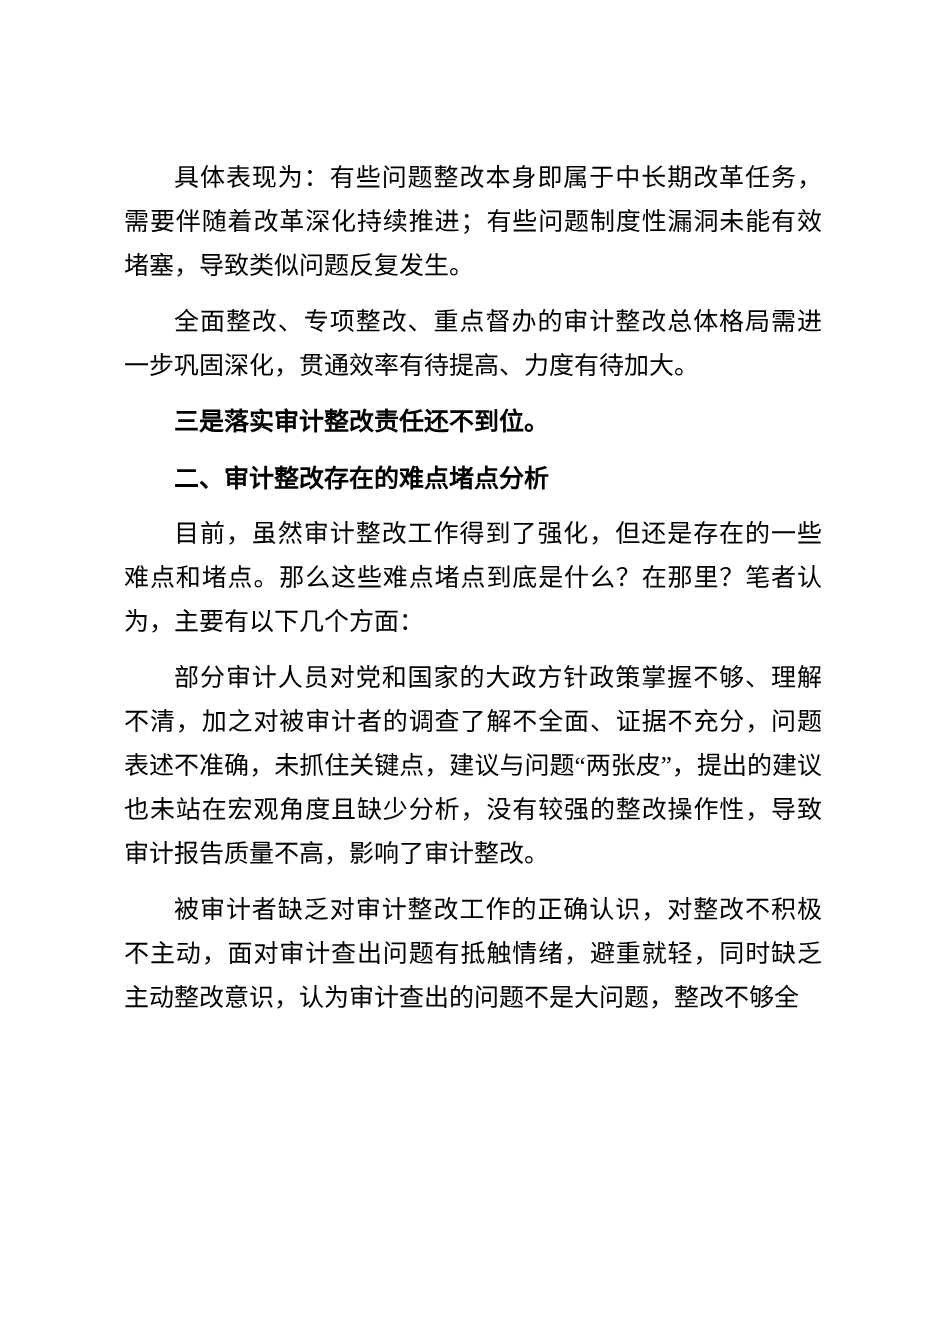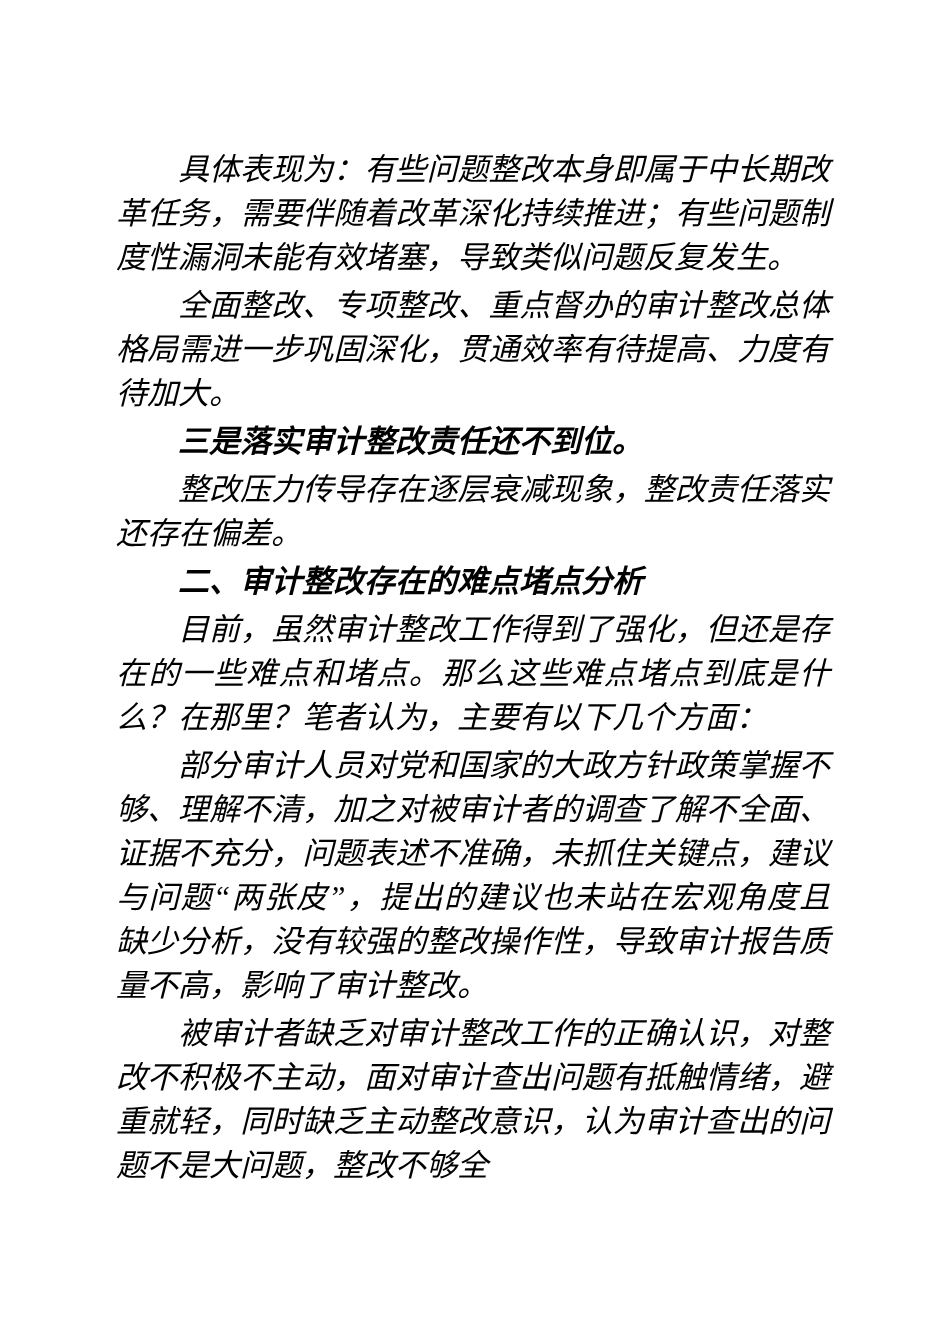--- a/index.html
+++ b/index.html
@@ -11,47 +11,45 @@
     position: relative;
     width: 950px;
     height: 1344px;
     margin: 0 auto;
     background: #ffffff;
     box-sizing: border-box;
     padding: 144px 116px 0 112px;
     overflow: hidden;
   }
   .para {
-    margin: 4px;
+    margin: 12px;
     padding: 0;
-    font-size: 31px;
+    font-size: 25px;
     line-height: 44px;
     letter-spacing: 0px;
     color: #000000;
     text-indent: 2em;
     text-align: justify;
     font-family: "Liberation Serif", "DejaVu Serif", serif;
     font-weight: normal;
-    font-style: italic;
   }
   .para.emphasis {
     font-weight: bold;
   }
   .para.heading {
     font-weight: bold;
     font-family: "Liberation Sans", "DejaVu Sans", sans-serif;
   }
 </style>
 </head>
 <body>
 
 <div class="page">
   <div>
       <p class="para body">具体表现为：有些问题整改本身即属于中长期改革任务，需要伴随着改革深化持续推进；有些问题制度性漏洞未能有效堵塞，导致类似问题反复发生。</p>
       <p class="para body">全面整改、专项整改、重点督办的审计整改总体格局需进一步巩固深化，贯通效率有待提高、力度有待加大。</p>
       <p class="para emphasis">三是落实审计整改责任还不到位。</p>
-      <p class="para body">整改压力传导存在逐层衰减现象，整改责任落实还存在偏差。</p>
       <p class="para heading">二、审计整改存在的难点堵点分析</p>
       <p class="para body">目前，虽然审计整改工作得到了强化，但还是存在的一些难点和堵点。那么这些难点堵点到底是什么？在那里？笔者认为，主要有以下几个方面：</p>
       <p class="para body">部分审计人员对党和国家的大政方针政策掌握不够、理解不清，加之对被审计者的调查了解不全面、证据不充分，问题表述不准确，未抓住关键点，建议与问题“两张皮”，提出的建议也未站在宏观角度且缺少分析，没有较强的整改操作性，导致审计报告质量不高，影响了审计整改。</p>
       <p class="para body">被审计者缺乏对审计整改工作的正确认识，对整改不积极不主动，面对审计查出问题有抵触情绪，避重就轻，同时缺乏主动整改意识，认为审计查出的问题不是大问题，整改不够全</p>
     </div>
 </div>
 
 </body></html>

